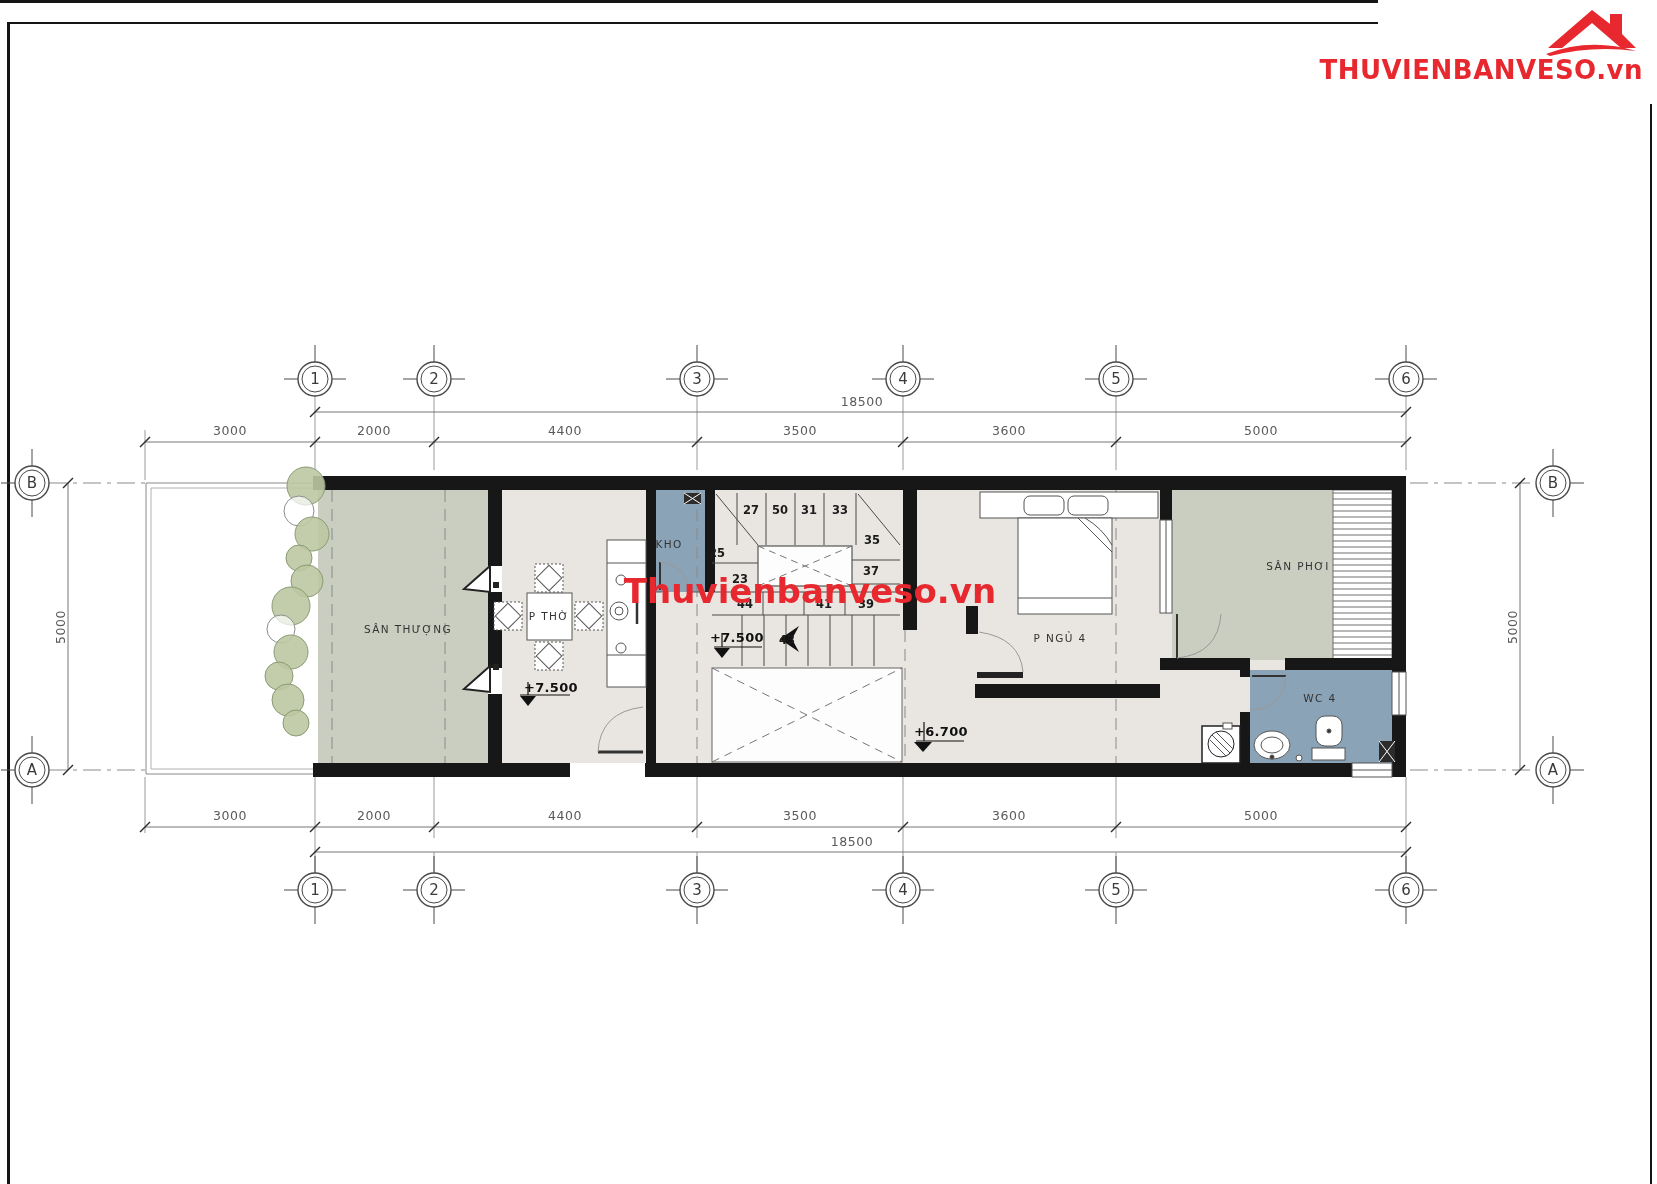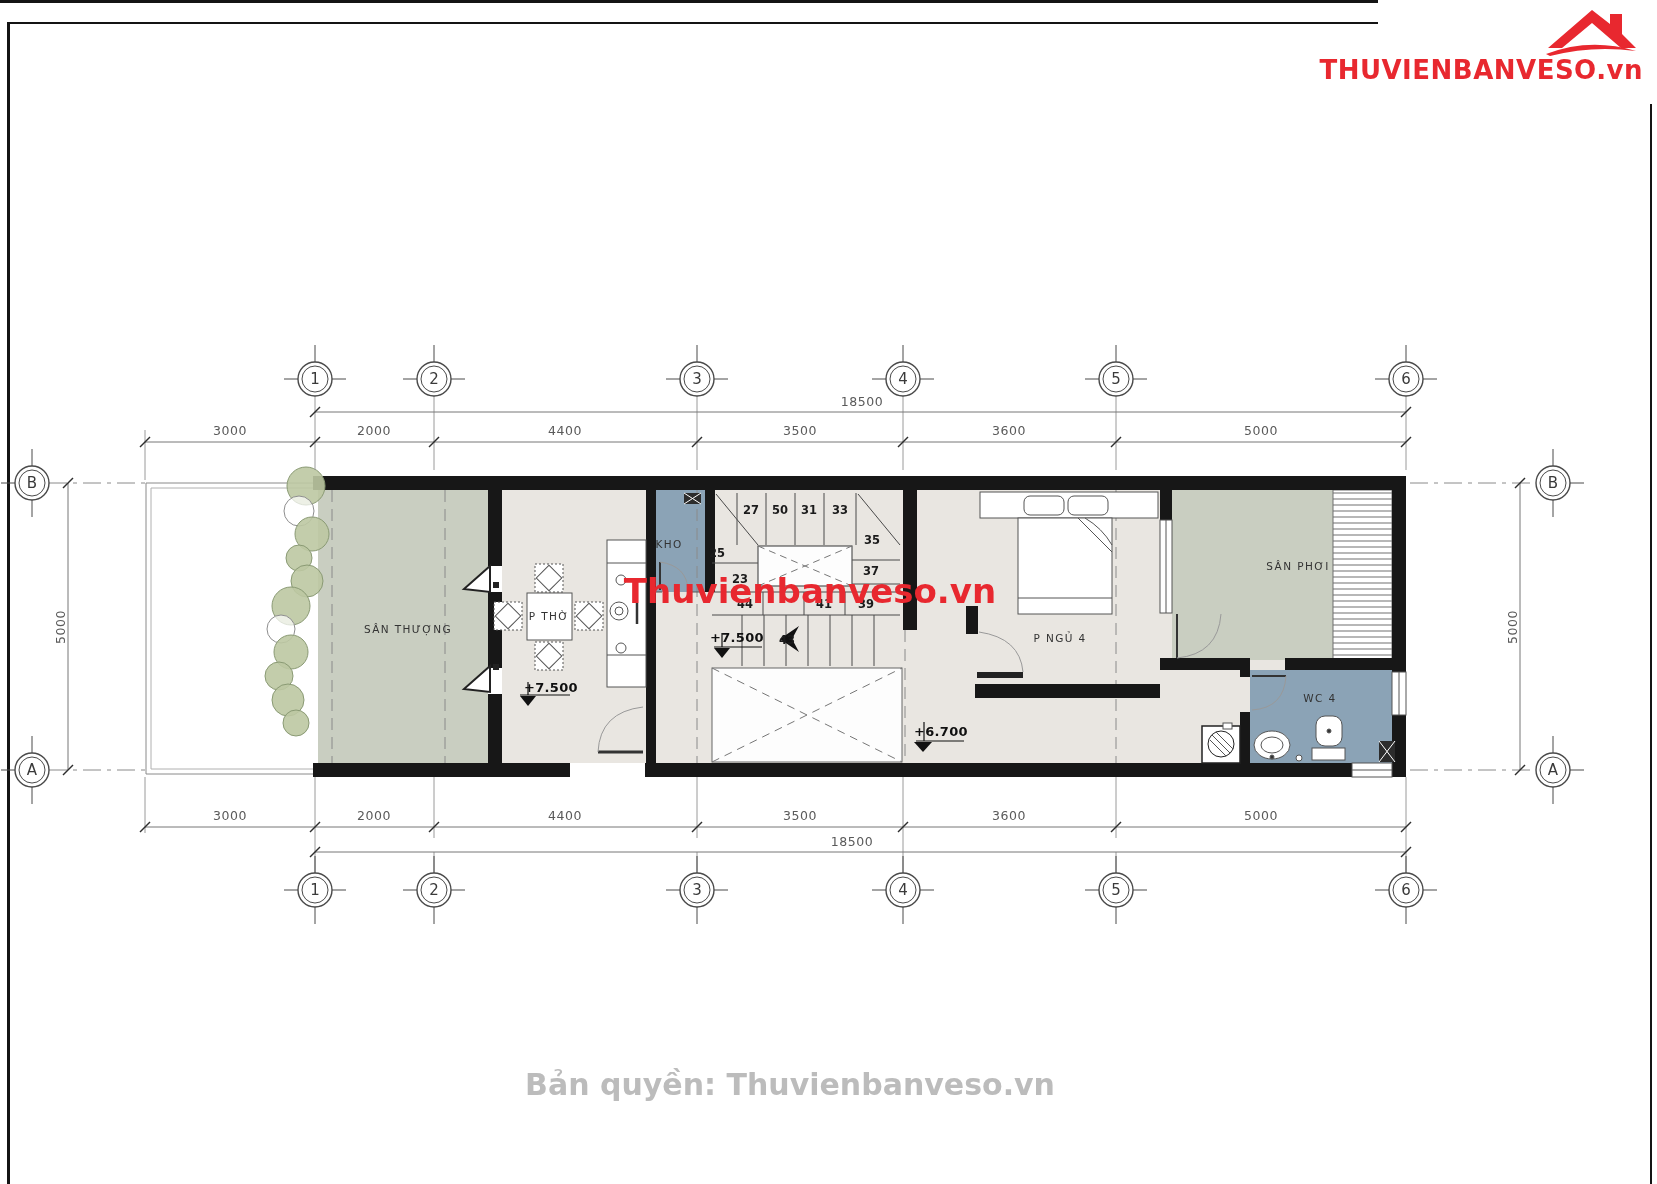--- a/index.html
+++ b/index.html
@@ -492,15 +492,14 @@
   <span class="lbl stairnum" style="left:745px;top:604px;">44</span>
   <span class="lbl stairnum" style="left:787px;top:640px;">43</span>
   <span class="lbl stairnum" style="left:824px;top:604px;">41</span>
   <span class="lbl stairnum" style="left:866px;top:604px;">39</span>
 
   <span class="lbl level" style="left:551px;top:687px;">+7.500</span>
   <span class="lbl level" style="left:737px;top:637px;">+7.500</span>
   <span class="lbl level" style="left:941px;top:731px;">+6.700</span>
 
   <span class="lbl wm-center" style="left:810px;top:591px;">Thuvienbanveso.vn</span>
-  <span class="lbl wm-bottom" style="left:790px;top:1084px;">Bản quyền: Thuvienbanveso.vn</span>
 
 </div>
 
 </body></html>

